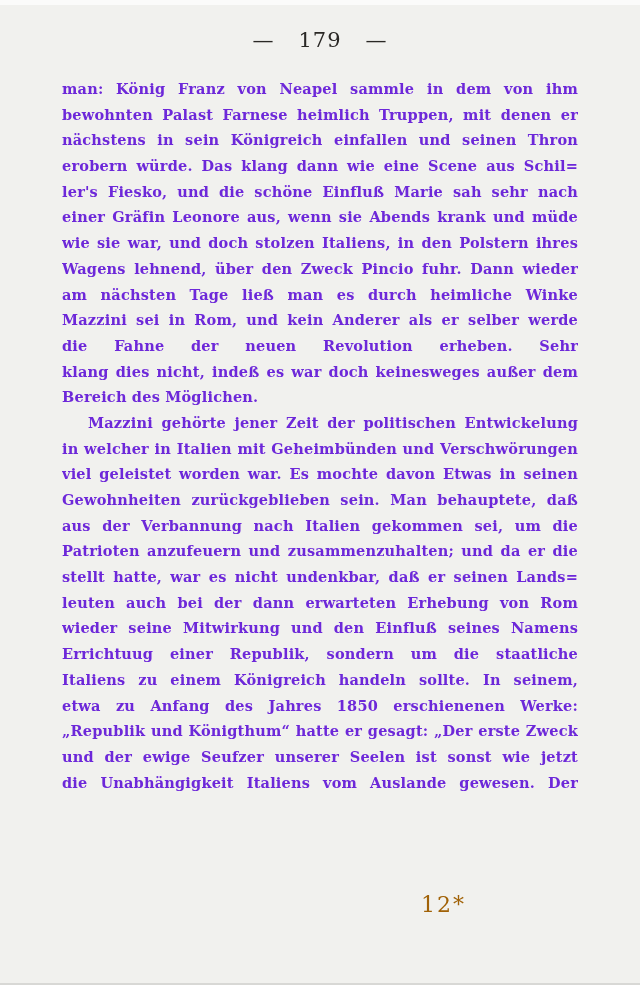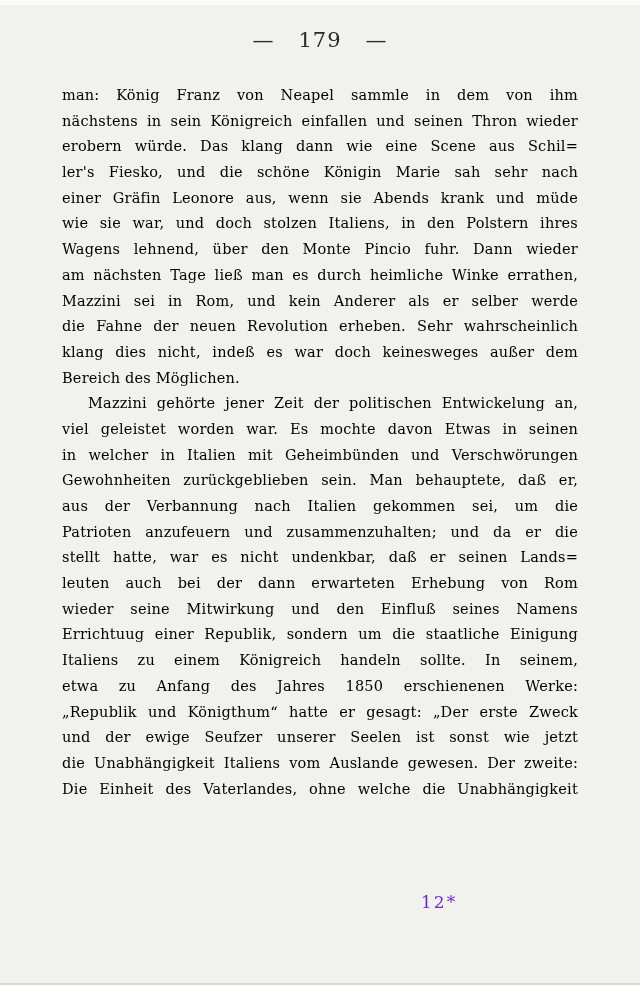--- a/index.html
+++ b/index.html
@@ -42,25 +42,24 @@
     color: #2a2825;
     font-size: 21px;
     font-weight: normal;
     letter-spacing: 1px;
   }
   .body-block {
     position: absolute;
     left: 62px;
     top: 76px;
     width: 516px;
-    color: #000000;
-    font-weight: normal;
+    color: #6d28d9;
+    font-weight: bold;
     font-size: 14.5px;
     letter-spacing: 0.2px;
-    margin-top: 7px;
   }
   .line {
     line-height: 25.7px;
     height: 25.7px;
     overflow: hidden;
     text-align: justify;
     text-align-last: justify;
     -moz-text-align-last: justify;
     white-space: normal;
   }
@@ -69,63 +68,63 @@
     text-align-last: left;
     -moz-text-align-last: left;
   }
   .line.indent {
     padding-left: 26px;
   }
   .signature-mark {
     position: absolute;
     left: 421px;
     top: 892px;
-    color: #6d28d9;
-    font-size: 17px;
+    color: #a16207;
+    font-size: 22px;
     font-weight: normal;
     letter-spacing: 2px;
   }
 </style>
 </head>
 <body>
 
 <div id="scan-page">
 
   <div class="running-head">
     <span>—</span>
     <span>179</span>
     <span>—</span>
   </div>
 
   <div class="body-block">
       <div class="line justify">man: König Franz von Neapel sammle in dem von ihm</div>
+      <div class="line justify">bewohnten Palast Farnese heimlich Truppen, mit denen er</div>
       <div class="line justify">nächstens in sein Königreich einfallen und seinen Thron wieder</div>
       <div class="line justify">erobern würde. Das klang dann wie eine Scene aus Schil=</div>
-      <div class="line justify">ler's Fiesko, und die schöne Königin Marie sah sehr nach</div>
+      <div class="line justify">ler's Fiesko, und die schöne Einfluß Marie sah sehr nach</div>
       <div class="line justify">einer Gräfin Leonore aus, wenn sie Abends krank und müde</div>
       <div class="line justify">wie sie war, und doch stolzen Italiens, in den Polstern ihres</div>
-      <div class="line justify">Wagens lehnend, über den Monte Pincio fuhr. Dann wieder</div>
+      <div class="line justify">Wagens lehnend, über den Zweck Pincio fuhr. Dann wieder</div>
       <div class="line justify">am nächsten Tage ließ man es durch heimliche Winke errathen,</div>
       <div class="line justify">Mazzini sei in Rom, und kein Anderer als er selber werde</div>
       <div class="line justify">die Fahne der neuen Revolution erheben. Sehr wahrscheinlich</div>
       <div class="line justify">klang dies nicht, indeß es war doch keinesweges außer dem</div>
       <div class="line par-end">Bereich des Möglichen.</div>
       <div class="line indent">Mazzini gehörte jener Zeit der politischen Entwickelung an,</div>
+      <div class="line justify">in welcher in Italien mit Geheimbünden und Verschwörungen</div>
       <div class="line justify">viel geleistet worden war. Es mochte davon Etwas in seinen</div>
-      <div class="line justify">in welcher in Italien mit Geheimbünden und Verschwörungen</div>
       <div class="line justify">Gewohnheiten zurückgeblieben sein. Man behauptete, daß er,</div>
       <div class="line justify">aus der Verbannung nach Italien gekommen sei, um die</div>
       <div class="line justify">Patrioten anzufeuern und zusammenzuhalten; und da er die</div>
       <div class="line justify">stellt hatte, war es nicht undenkbar, daß er seinen Lands=</div>
       <div class="line justify">leuten auch bei der dann erwarteten Erhebung von Rom</div>
       <div class="line justify">wieder seine Mitwirkung und den Einfluß seines Namens</div>
       <div class="line justify">Errichtuug einer Republik, sondern um die staatliche Einigung</div>
       <div class="line justify">Italiens zu einem Königreich handeln sollte. In seinem,</div>
       <div class="line justify">etwa zu Anfang des Jahres 1850 erschienenen Werke:</div>
       <div class="line justify">„Republik und Königthum“ hatte er gesagt: „Der erste Zweck</div>
       <div class="line justify">und der ewige Seufzer unserer Seelen ist sonst wie jetzt</div>
       <div class="line justify">die Unabhängigkeit Italiens vom Auslande gewesen. Der zweite:</div>
-      <div class="line justify">Die Einheit des Vaterlandes, ohne welche die Unabhängigkeit</div>
     </div>
 
   <div class="signature-mark">12*</div>
 
 </div>
 
 </body></html>

